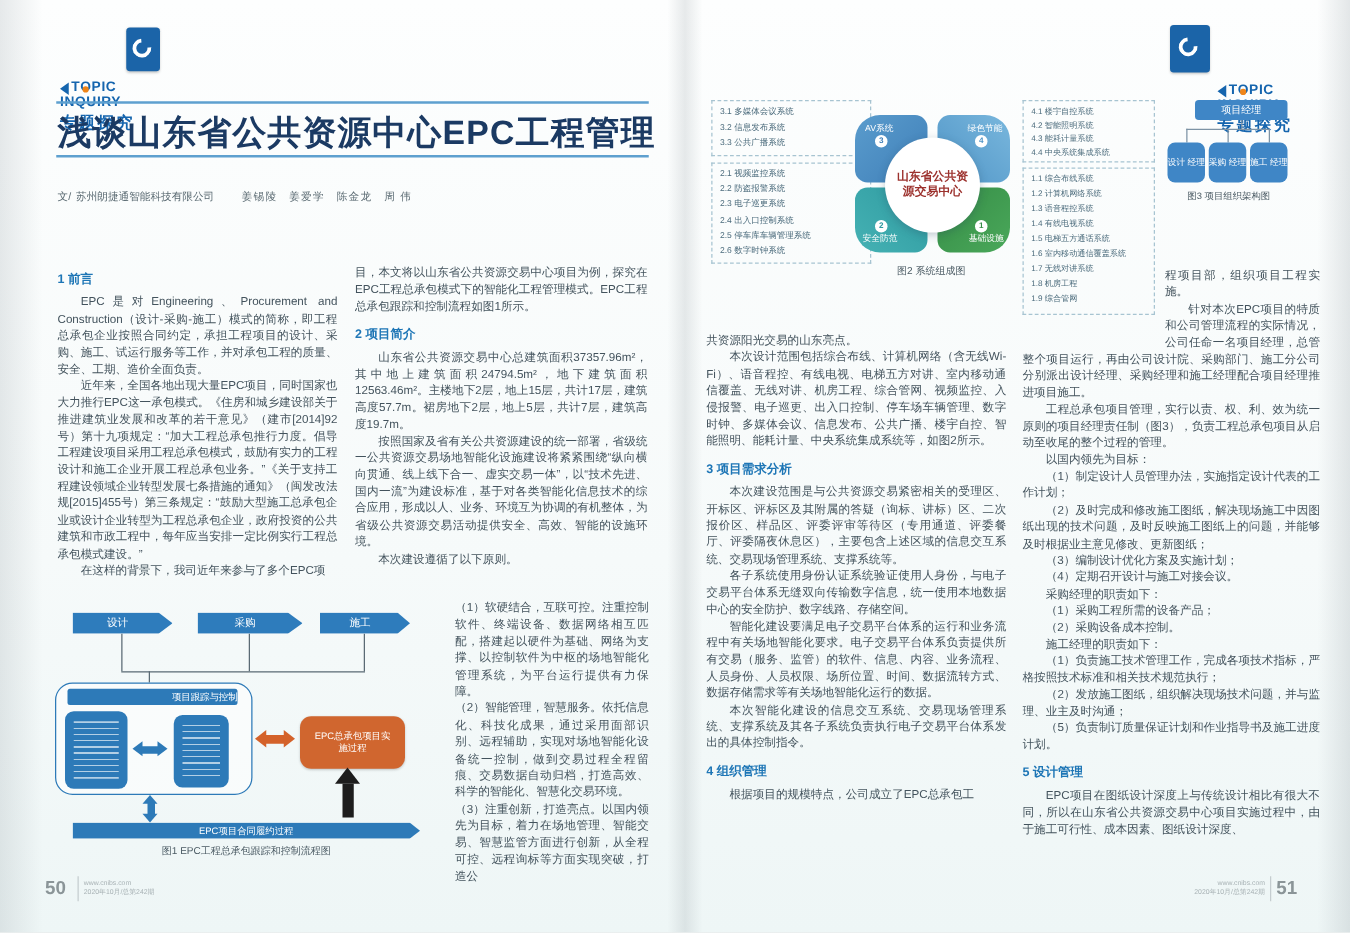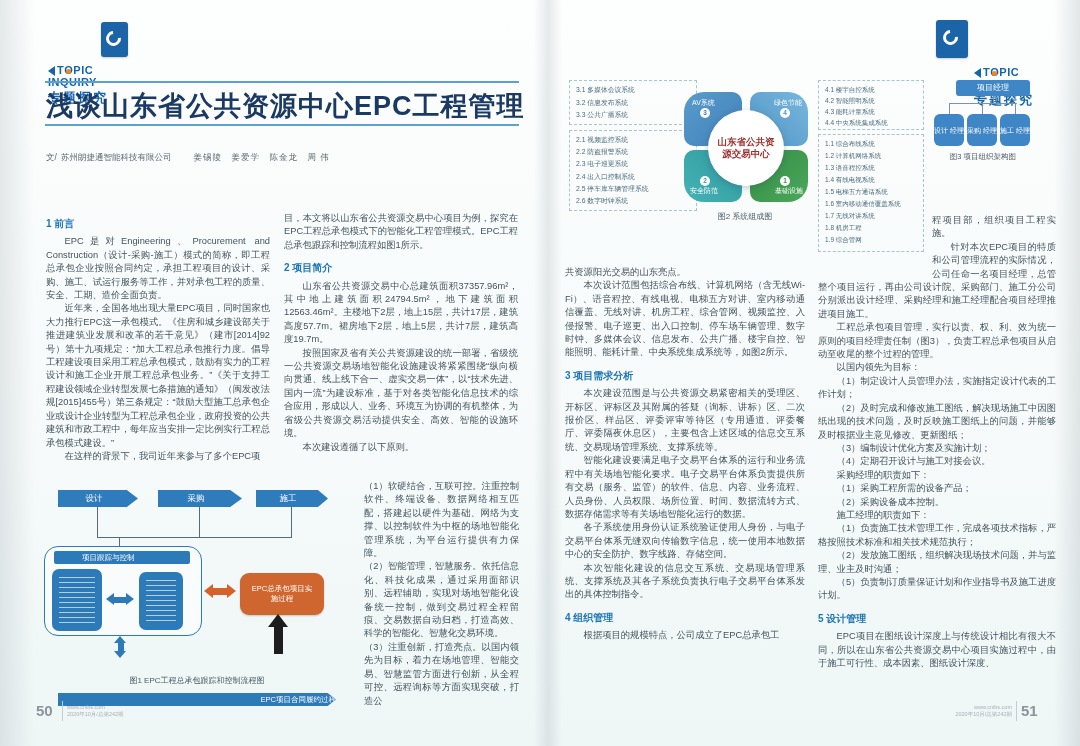--- a/index.html
+++ b/index.html
@@ -39,43 +39,43 @@
   .col p.ind{text-indent:2em;}
   .col h3{font-size:10px;font-weight:bold;color:#1e76b6;margin:9px 0 5px;}
   .fspace{float:left;}
 
   
   .fig1{font-size:7.5px;}
   .chev{position:absolute;height:17px;background:#2e7cbc;color:#fff;font-size:8.5px;line-height:17px;text-align:center;
         clip-path:polygon(0 0,86% 0,100% 50%,86% 100%,0 100%);padding-right:8px;}
   .cline{position:absolute;background:#5a6a74;}
   .trackwrap{position:absolute;border:1.5px solid #2d7ab8;border-radius:14px;background:rgba(255,255,255,.55);}
-  .trackhdr{position:absolute;background:#2d7ab8;color:#fff;text-align:left;line-height:13px;font-size:7.5px;border-radius:2px;padding-left:28px;}
+  .trackhdr{position:absolute;background:#2d7ab8;color:#fff;text-align:right;line-height:13px;font-size:7.5px;border-radius:2px;padding-left:28px;}
   .tbox{position:absolute;background:#2d7ab8;border-radius:7px;}
   .tbox::after{content:"";position:absolute;left:7px;right:7px;top:8px;bottom:8px;
         background:repeating-linear-gradient(180deg,rgba(255,255,255,.8) 0 1px,transparent 1px 5px);opacity:.8;}
   .arr2h{position:absolute;height:13px;}
   .arr2h .bar{position:absolute;left:7px;right:7px;top:3.5px;height:6px;}
   .arr2h .l{position:absolute;left:0;top:0;width:0;height:0;border-top:6.5px solid transparent;border-bottom:6.5px solid transparent;}
   .arr2h .r{position:absolute;right:0;top:0;width:0;height:0;border-top:6.5px solid transparent;border-bottom:6.5px solid transparent;}
   .arr2h.blue .bar{background:#2d7ab8}.arr2h.blue .l{border-right:8px solid #2d7ab8}.arr2h.blue .r{border-left:8px solid #2d7ab8}
   .arr2h.orange{height:15px}.arr2h.orange .bar{top:4px;height:7px;background:#d4622a}
   .arr2h.orange .l{border-top:7.5px solid transparent;border-bottom:7.5px solid transparent;border-right:9px solid #d4622a}
   .arr2h.orange .r{border-top:7.5px solid transparent;border-bottom:7.5px solid transparent;border-left:9px solid #d4622a}
   .arr2v{position:absolute;width:13px;}
   .arr2v .bar{position:absolute;top:6px;bottom:6px;left:3.5px;width:6px;background:#2d7ab8;}
   .arr2v .u{position:absolute;top:0;left:0;width:0;height:0;border-left:6.5px solid transparent;border-right:6.5px solid transparent;border-bottom:7px solid #2d7ab8;}
   .arr2v .d{position:absolute;bottom:0;left:0;width:0;height:0;border-left:6.5px solid transparent;border-right:6.5px solid transparent;border-top:7px solid #2d7ab8;}
   .obox{position:absolute;background:#d0662f;border-radius:9px;color:#fff;font-size:7.5px;line-height:10px;
         display:flex;align-items:center;justify-content:center;text-align:center;padding:4px 10px;box-shadow:0 1px 2px rgba(0,0,0,.2);}
   .uparr{position:absolute;width:20px;}
   .uparr .tip{width:0;height:0;margin:0 auto;border-left:10px solid transparent;border-right:10px solid transparent;border-bottom:13px solid #1d1d1d;}
   .uparr .stem{width:9px;height:27px;margin:0 auto;background:#1d1d1d;}
-  .bbar{position:absolute;background:#2d7ab8;color:#fff;font-size:7.5px;text-align:right;
-        clip-path:polygon(0 0,97% 0,100% 50%,97% 100%,0 100%);margin-top:35px;}
+  .bbar{position:absolute;background:#2d7ab8;color:#fff;font-size:7.5px;text-align:center;
+        clip-path:polygon(0 0,97% 0,100% 50%,97% 100%,0 100%);}
   .figcap{position:absolute;text-align:center;font-size:8px;color:#4a5a63;}
 
   
   .dashbox{position:absolute;border:1px dashed #a7c4d1;padding:3px 6px;color:#4b6b7c;}
   .dashbox div{white-space:nowrap;overflow:hidden;}
   .petal{position:absolute;color:#fff;font-size:7px;}
   .petal .lbl{position:absolute;}
   .badge{position:absolute;width:10px;height:10px;border-radius:50%;background:#fff;font-size:6.5px;line-height:10px;text-align:center;font-weight:bold;}
   .ccircle{position:absolute;background:#fff;border-radius:50%;box-shadow:0 2px 7px rgba(40,70,90,.28);
         display:flex;align-items:center;justify-content:center;text-align:center;
@@ -263,22 +263,22 @@
     <div class="onode small" style="left:967px;top:114px;width:30px;height:32px;">采购 经理</div>
     <div class="onode small" style="left:1000px;top:114px;width:30px;height:32px;">施工 经理</div>
     <div class="figcap" style="left:928px;top:152px;width:110px;font-size:7.5px;">图3 项目组织架构图</div>
   </div>
 
   <div class="abs col" style="left:565px;top:238px;width:240px;height:455px;">
     <p>共资源阳光交易的山东亮点。</p>
     <p class="ind">本次设计范围包括综合布线、计算机网络（含无线Wi-Fi）、语音程控、有线电视、电梯五方对讲、室内移动通信覆盖、无线对讲、机房工程、综合管网、视频监控、入侵报警、电子巡更、出入口控制、停车场车辆管理、数字时钟、多媒体会议、信息发布、公共广播、楼宇自控、智能照明、能耗计量、中央系统集成系统等，如图2所示。</p>
     <h3>3 项目需求分析</h3>
     <p class="ind">本次建设范围是与公共资源交易紧密相关的受理区、开标区、评标区及其附属的答疑（询标、讲标）区、二次报价区、样品区、评委评审等待区（专用通道、评委餐厅、评委隔夜休息区），主要包含上述区域的信息交互系统、交易现场管理系统、支撑系统等。</p>
+    <p class="ind">各子系统使用身份认证系统验证使用人身份，与电子交易平台体系无缝双向传输数字信息，统一使用本地数据中心的安全防护、数字线路、存储空间。</p>
     <p class="ind">智能化建设要满足电子交易平台体系的运行和业务流程中有关场地智能化要求。电子交易平台体系负责提供所有交易（服务、监管）的软件、信息、内容、业务流程、人员身份、人员权限、场所位置、时间、数据流转方式、数据存储需求等有关场地智能化运行的数据。</p>
-    <p class="ind">各子系统使用身份认证系统验证使用人身份，与电子交易平台体系无缝双向传输数字信息，统一使用本地数据中心的安全防护、数字线路、存储空间。</p>
     <p class="ind">本次智能化建设的信息交互系统、交易现场管理系统、支撑系统及其各子系统负责执行电子交易平台体系发出的具体控制指令。</p>
     <h3>4 组织管理</h3>
     <p class="ind">根据项目的规模特点，公司成立了EPC总承包工</p>
   </div>
 
   <div class="abs col" style="left:818px;top:186px;width:238px;height:508px;">
     <div class="fspace" style="width:114px;height:60px;"></div>
     <p>程项目部，组织项目工程实施。</p>
     <p class="ind">针对本次EPC项目的特质和公司管理流程的实际情况，公司任命一名项目经理，总管整个项目运行，再由公司设计院、采购部门、施工分公司分别派出设计经理、采购经理和施工经理配合项目经理推进项目施工。</p>
     <p class="ind">工程总承包项目管理，实行以责、权、利、效为统一原则的项目经理责任制（图3），负责工程总承包项目从启动至收尾的整个过程的管理。</p>

